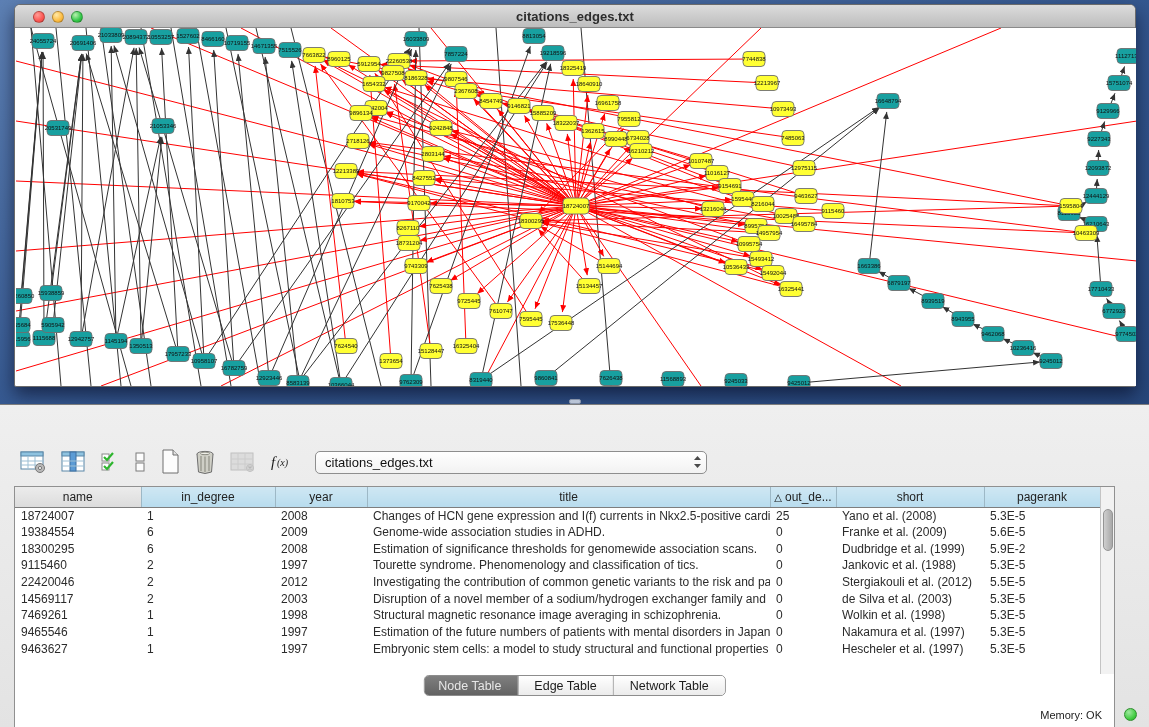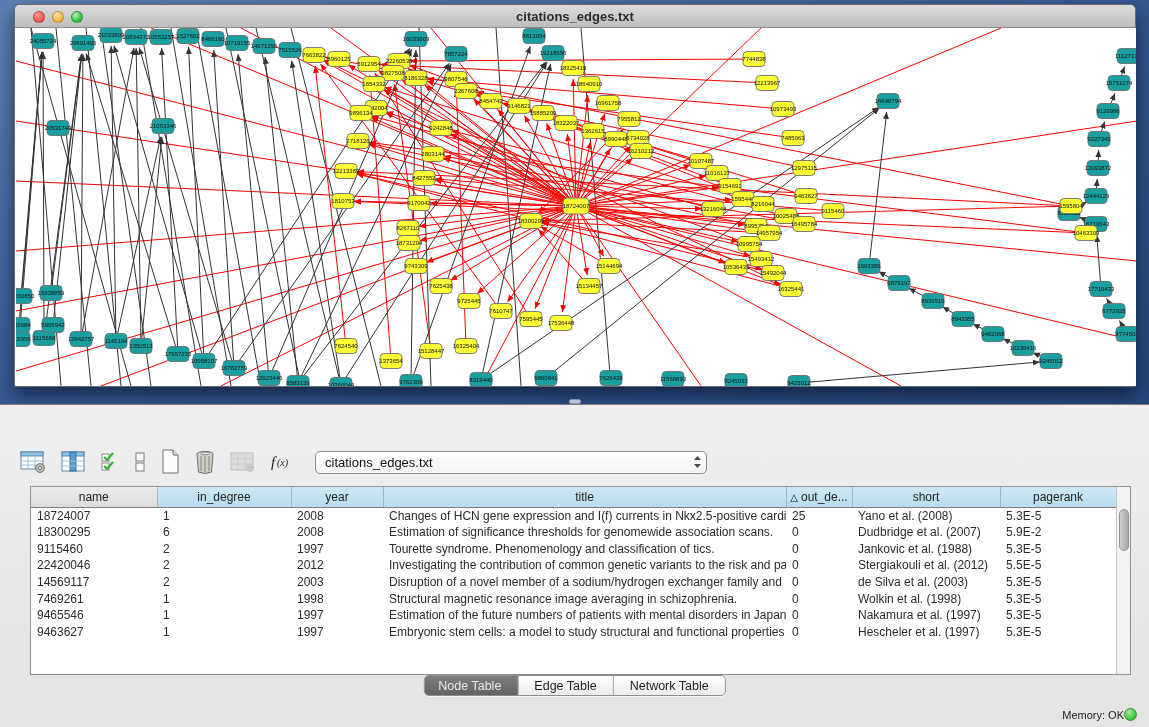--- a/index.html
+++ b/index.html
@@ -35,22 +35,22 @@
   .icon-btn { background:none; border:none; cursor:pointer; padding:0; line-height:0; }
 
   .toolbar { position:absolute; left:20px; top:40px; height:34px; display:flex; align-items:center; }
   .tool-btn { background:none; border:none; padding:0 0; margin-right:14px; line-height:0; cursor:pointer; }
   .combo { position:relative; width:392px; height:23px; margin-left:6px;
     background:linear-gradient(#ffffff,#f2f2f2); border:1px solid #8e8e8e; border-radius:5px;
     display:flex; align-items:center; cursor:pointer; }
   .combo-text { font-size:13px; color:#111; padding-left:9px; flex:1; }
   .combo-arrows { width:18px; display:flex; justify-content:center; }
 
-  .table-wrap { position:absolute; left:14px; top:81px; width:1101px; height:189px;
-    background:#fff; border:1px solid #909090;margin-left:16px; }
+  .table-wrap { position:absolute; left:14px; top:81px; width:1101px; height:242px;
+    background:#fff; border:1px solid #909090; }
   table { border-collapse:collapse; table-layout:fixed; width:1085px; }
   th { height:20px; font-size:12px; font-weight:normal; color:#222; text-align:center;
     background:linear-gradient(#cfe7f3,#b8dcee); border-right:1px solid #93accascale; border-right:1px solid #9db8c6;
     border-bottom:1px solid #7e7e7e; overflow:hidden; white-space:nowrap; cursor:pointer; }
   th.local { background:linear-gradient(#ececec,#dcdcdc); }
   td { height:16.7px; font-size:12px; color:#2b2b2b; white-space:nowrap; overflow:hidden;
     padding-left:6px; cursor:default; }
   .sort-glyph { font-size:10px; margin-right:3px; color:#111; }
   .vscroll { position:absolute; right:0; top:0; width:14px; height:187px;
     background:#f2f2f2; border-left:1px solid #c4c4c4; }
@@ -60,21 +60,21 @@
     background:linear-gradient(#ececec,#dcdcdc); border-left:1px solid #bbb; border-bottom:1px solid #7e7e7e; }
 
   .tabs { position:absolute; left:50%; top:270px; transform:translateX(-50%);
     display:flex; height:21px; border:1px solid #8d8d8d; border-radius:5px; overflow:hidden;
     box-shadow:0 1px 0 rgba(255,255,255,.7); }
   .tab { font-size:12.5px; padding:0 16px; display:flex; align-items:center; cursor:pointer;
     background:linear-gradient(#ffffff,#ebebeb); color:#1c1c1c; border-left:1px solid #a8a8a8; }
   .tab:first-child { border-left:none; }
   .tab.active { background:linear-gradient(#7f7f7f,#636363); color:#e7e7e7;padding-left:14px; }
 
-  .statusbar { position:absolute; right:12px; bottom:6px; display:flex; align-items:center; gap:0; }
+  .statusbar { position:absolute; right:12px; bottom:6px; display:flex; align-items:center; gap:22px; }
   .memory-text { font-size:11px; color:#222; }
   .memory-dot { width:13px; height:13px; border-radius:50%;
     background:radial-gradient(circle at 35% 30%,#9fe89f,#3fcb3f 65%,#2da02d); border:1px solid #2e8f2e; }
 </style>
 </head>
 <body>
 
 <div class="graph-window">
   <div class="titlebar">
     <div class="lights">
@@ -880,26 +880,35 @@
           <tr>
             <td>18724007</td>
             <td>1</td>
             <td>2008</td>
             <td>Changes of HCN gene expression and I(f) currents in Nkx2.5-positive cardiomyoc...</td>
             <td>25</td>
             <td>Yano et al. (2008)</td>
             <td>5.3E-5</td>
           </tr>
           <tr>
+            <td>19384554</td>
+            <td>6</td>
+            <td>2009</td>
+            <td>Genome-wide association studies in ADHD.</td>
+            <td>0</td>
+            <td>Franke et al. (2009)</td>
+            <td>5.6E-5</td>
+          </tr>
+          <tr>
             <td>18300295</td>
             <td>6</td>
             <td>2008</td>
             <td>Estimation of significance thresholds for genomewide association scans.</td>
             <td>0</td>
-            <td>Dudbridge et al. (2007)</td>
+            <td>Dudbridge et al. (1999)</td>
             <td>5.9E-2</td>
           </tr>
           <tr>
             <td>9115460</td>
             <td>2</td>
             <td>1997</td>
             <td>Tourette syndrome. Phenomenology and classification of tics.</td>
             <td>0</td>
             <td>Jankovic et al. (1988)</td>
             <td>5.3E-5</td>

